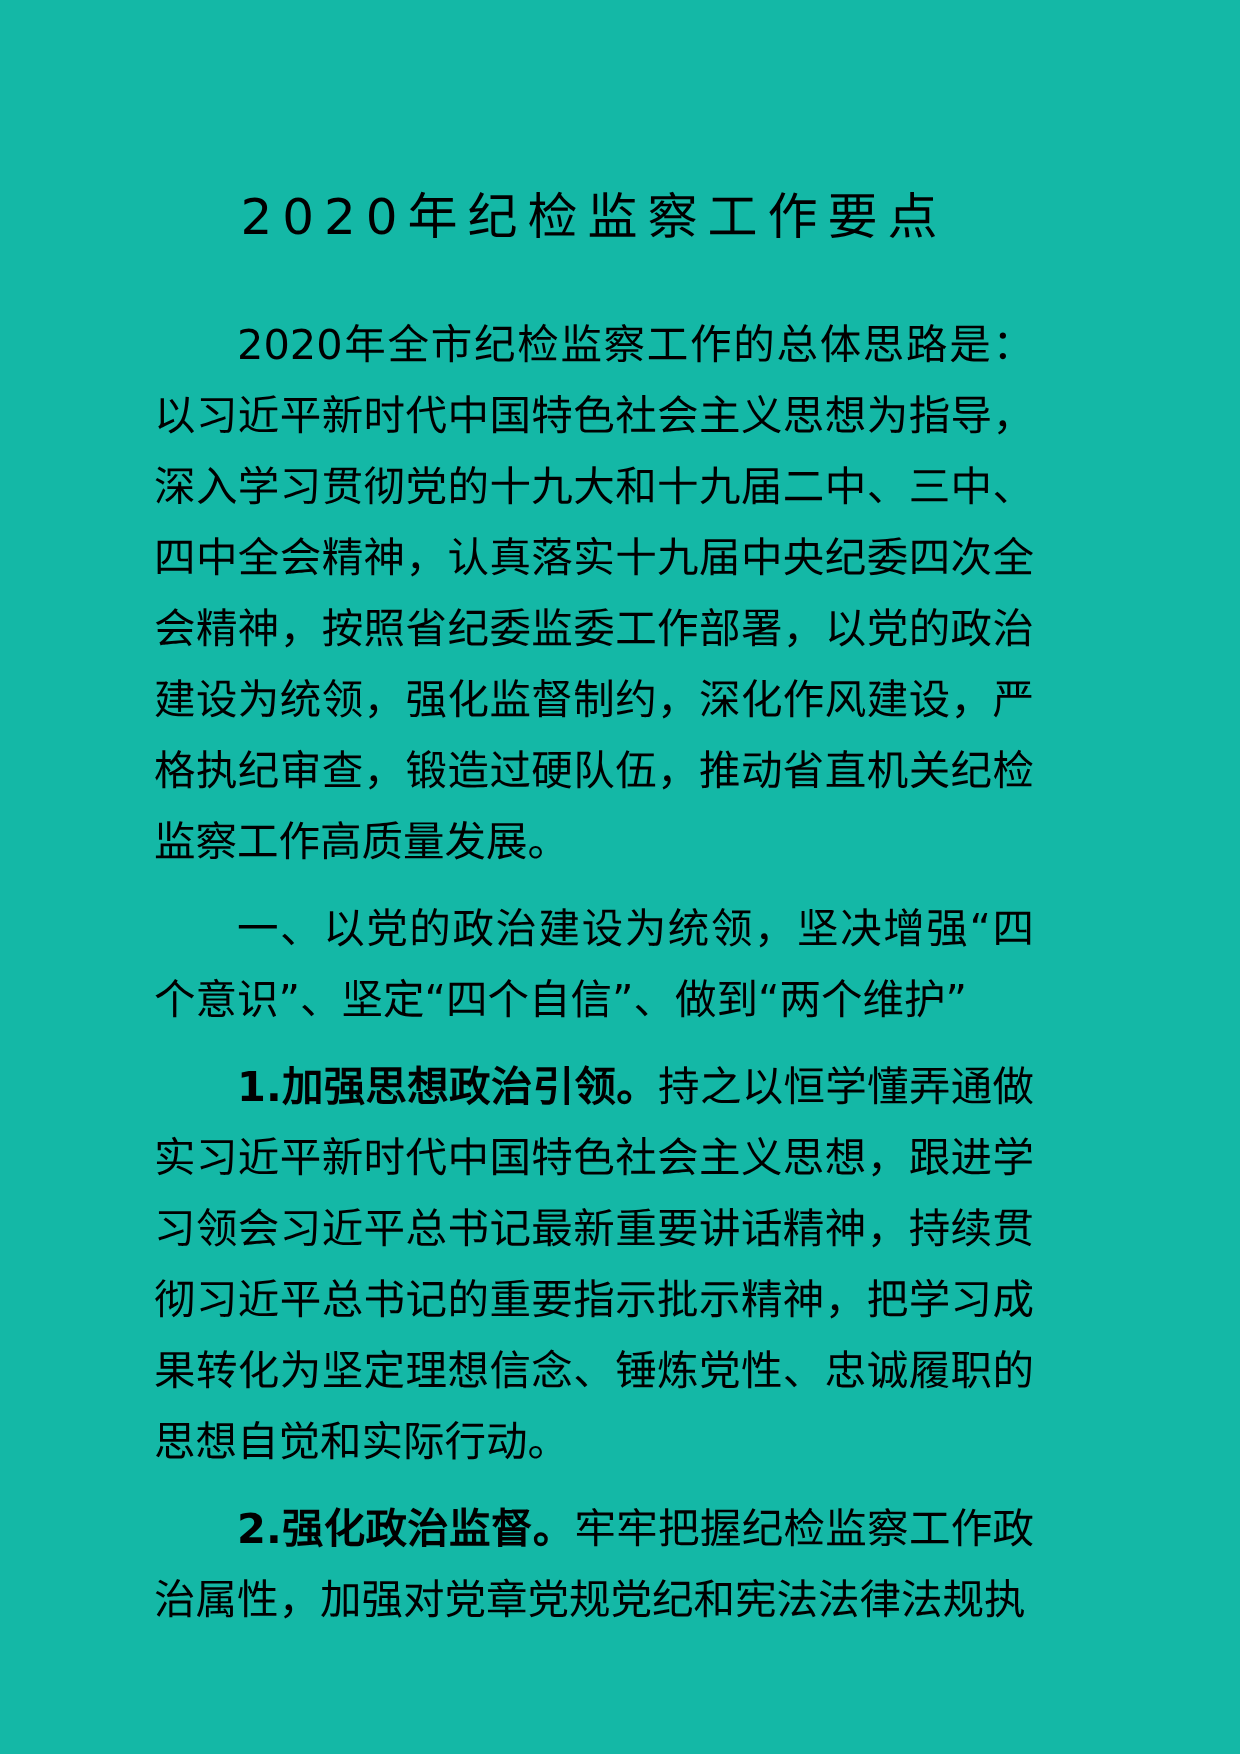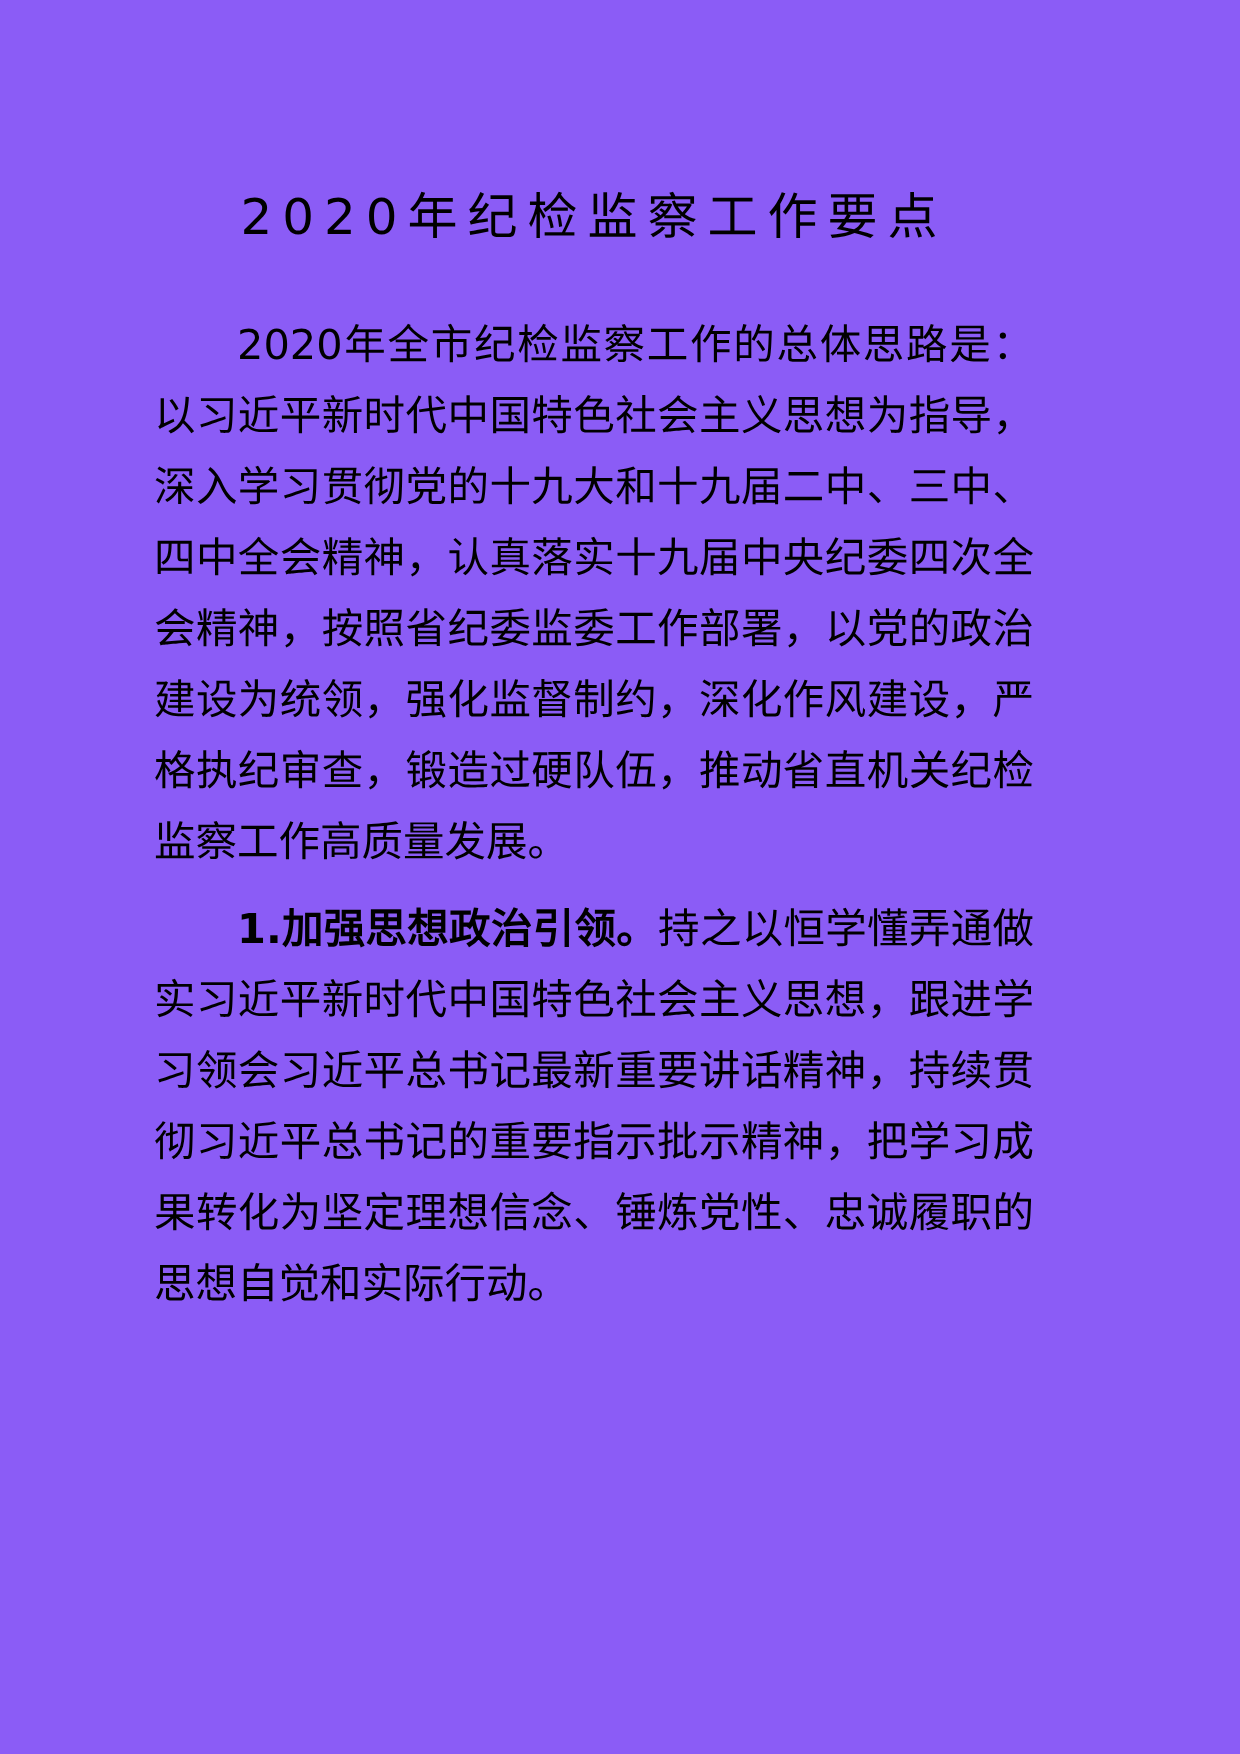--- a/index.html
+++ b/index.html
@@ -10,21 +10,21 @@
   }
   body {
     font-family: "DejaVu Sans", "Liberation Sans", sans-serif;
     color: #000000;
   }
   .page {
     position: relative;
     width: 1240px;
     height: 1754px;
     margin: 0 auto;
-    background: #8b5cf6;
+    background: #14b8a6;
     box-sizing: border-box;
     overflow: hidden;
   }
   .content {
     position: absolute;
     left: 138px;
     top: 0;
     width: 912px;
   }
   .doc-title {
@@ -65,18 +65,20 @@
 </head>
 <body>
 
 <div class="page">
   <div class="content">
 
     <h1 class="doc-title">2020年纪检监察工作要点</h1>
 
     <p class="para para-first indent">2020年全市纪检监察工作的总体思路是：以习近平新时代中国特色社会主义思想为指导，深入学习贯彻党的十九大和十九届二中、三中、四中全会精神，认真落实十九届中央纪委四次全会精神，按照省纪委监委工作部署，以党的政治建设为统领，强化监督制约，深化作风建设，严格执纪审查，锻造过硬队伍，推动省直机关纪检监察工作高质量发展。</p>
 
+    <p class="para indent section-head">一、以党的政治建设为统领，坚决增强“四个意识”、坚定“四个自信”、做到“两个维护”</p>
 
     <p class="para indent"><span class="bold-lead">1.加强思想政治引领。</span><span>持之以恒学懂弄通做实习近平新时代中国特色社会主义思想，跟进学习领会习近平总书记最新重要讲话精神，持续贯彻习近平总书记的重要指示批示精神，把学习成果转化为坚定理想信念、锤炼党性、忠诚履职的思想自觉和实际行动。</span></p>
 
+    <p class="para indent"><span class="bold-lead">2.强化政治监督。</span><span>牢牢把握纪检监察工作政治属性，加强对党章党规党纪和宪法法律法规执</span></p>
 
   </div>
 </div>
 
 </body></html>

